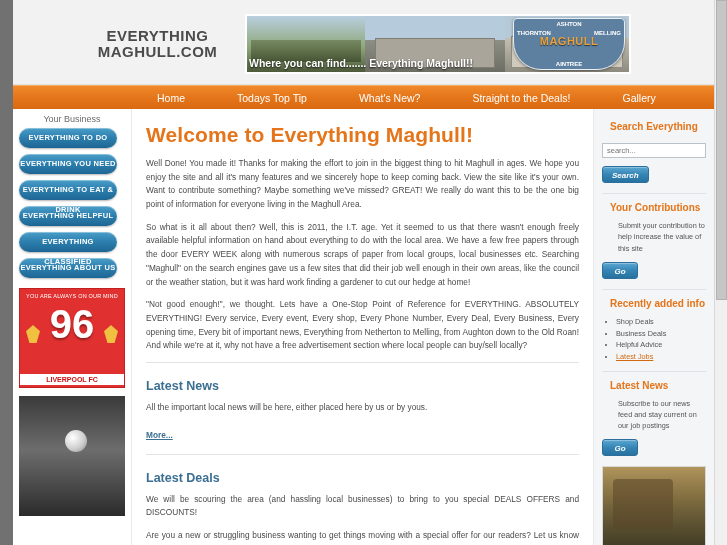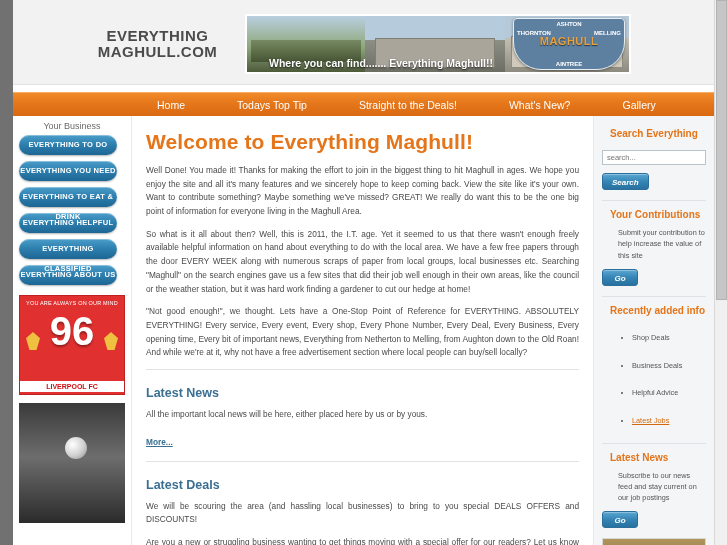--- a/index.html
+++ b/index.html
@@ -85,21 +85,21 @@
     background: linear-gradient(to bottom, #b5c9d9 0%, #b5c9d9 40%, #c3bfb3 40%, #8d8a7f 100%);
   }
   .banner .p3:after {
     content: ""; position: absolute; left: 6px; top: 20px;
     width: 112px; height: 32px;
     background: #cfcabc;
     box-shadow: inset 0 0 0 1px #8f8b7f;
   }
   .banner-text {
     position: absolute;
-    left: 22px; bottom: 3px;
+    left: 2px; bottom: 3px;
     color: #ffffff;
     font-size: 10.5px;
     font-weight: bold;
     text-shadow: 0 1px 2px rgba(0,0,0,.85);
     z-index: 5;
     white-space: nowrap;
   }
   .banner-badge {
     position: absolute;
     right: 4px; top: 2px;
@@ -133,21 +133,20 @@
   .badge-s { position: absolute; left: 50%; bottom: 3px; transform: translateX(-50%); }
 
   
   .nav {
     height: 24px;
     background: linear-gradient(to bottom, #f08a2a 0%, #e4751a 50%, #d96a12 100%);
     border-top: 1px solid #f6ad63;
     display: flex;
     align-items: center;
     padding-left: 118px;
-    margin-top: 7px;
   }
   .nav a {
     color: #ffffff;
     font-size: 10.5px;
     text-decoration: none;
     padding: 0 26px;
     line-height: 24px;
     white-space: nowrap;
   }
 
@@ -335,21 +334,21 @@
   .btn-wrap { text-align: left; margin-bottom: 10px; font-style: italic; }
   .rdiv { border-top: 1px solid #dde2e5; margin: 8px 0; }
   ul.rlist {
     margin: 0 0 8px 0;
     padding-left: 14px;
     color: #555555;
   }
   ul.rlist li {
     font-size: 7.3px;
     line-height: 1.6;
-    margin: 16px;
+    margin: 0;
   }
   ul.rlist li a { color: #555555; text-decoration: none; }
   ul.rlist li.hl a { color: #d46a10; text-decoration: underline; }
   .r-photo {
     margin-top: 6px;
     height: 90px;
     width: 100%;
     background:
       linear-gradient(to bottom, rgba(150,170,120,.25), rgba(60,50,30,.5)),
       linear-gradient(to bottom, #b98d52 0%, #8f6f3c 35%, #5e5230 70%, #3d3a22 100%);
@@ -412,22 +411,22 @@
           <div class="badge-e">MELLING</div>
           <div class="badge-s">AINTREE</div>
           <div class="badge-center">MAGHULL</div>
         </div>
       </div>
     </div>
 
     <div class="nav">
       <a href="#">Home</a>
       <a href="#">Todays Top Tip</a>
+      <a href="#">What's New?</a>
       <a href="#">Straight to the Deals!</a>
-      <a href="#">What's New?</a>
       <a href="#">Gallery</a>
     </div>
 
     <div class="content">
 
       <div class="col-left">
         <div class="your-business">Your Business</div>
         <a href="#" class="lbtn">EVERYTHING TO DO</a>
         <a href="#" class="lbtn">EVERYTHING YOU NEED</a>
         <a href="#" class="lbtn">EVERYTHING TO EAT &amp; DRINK</a>

